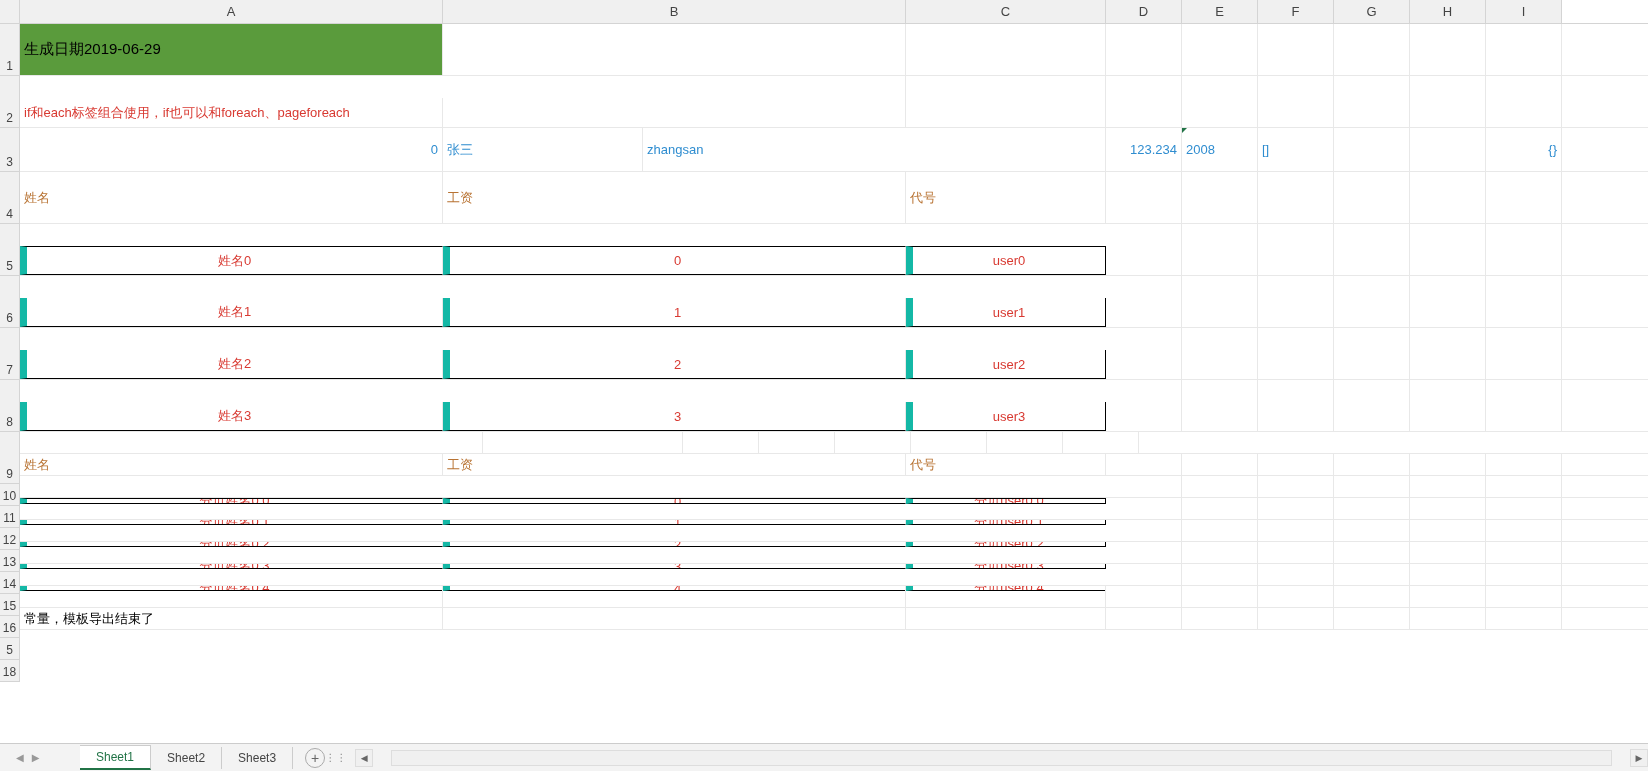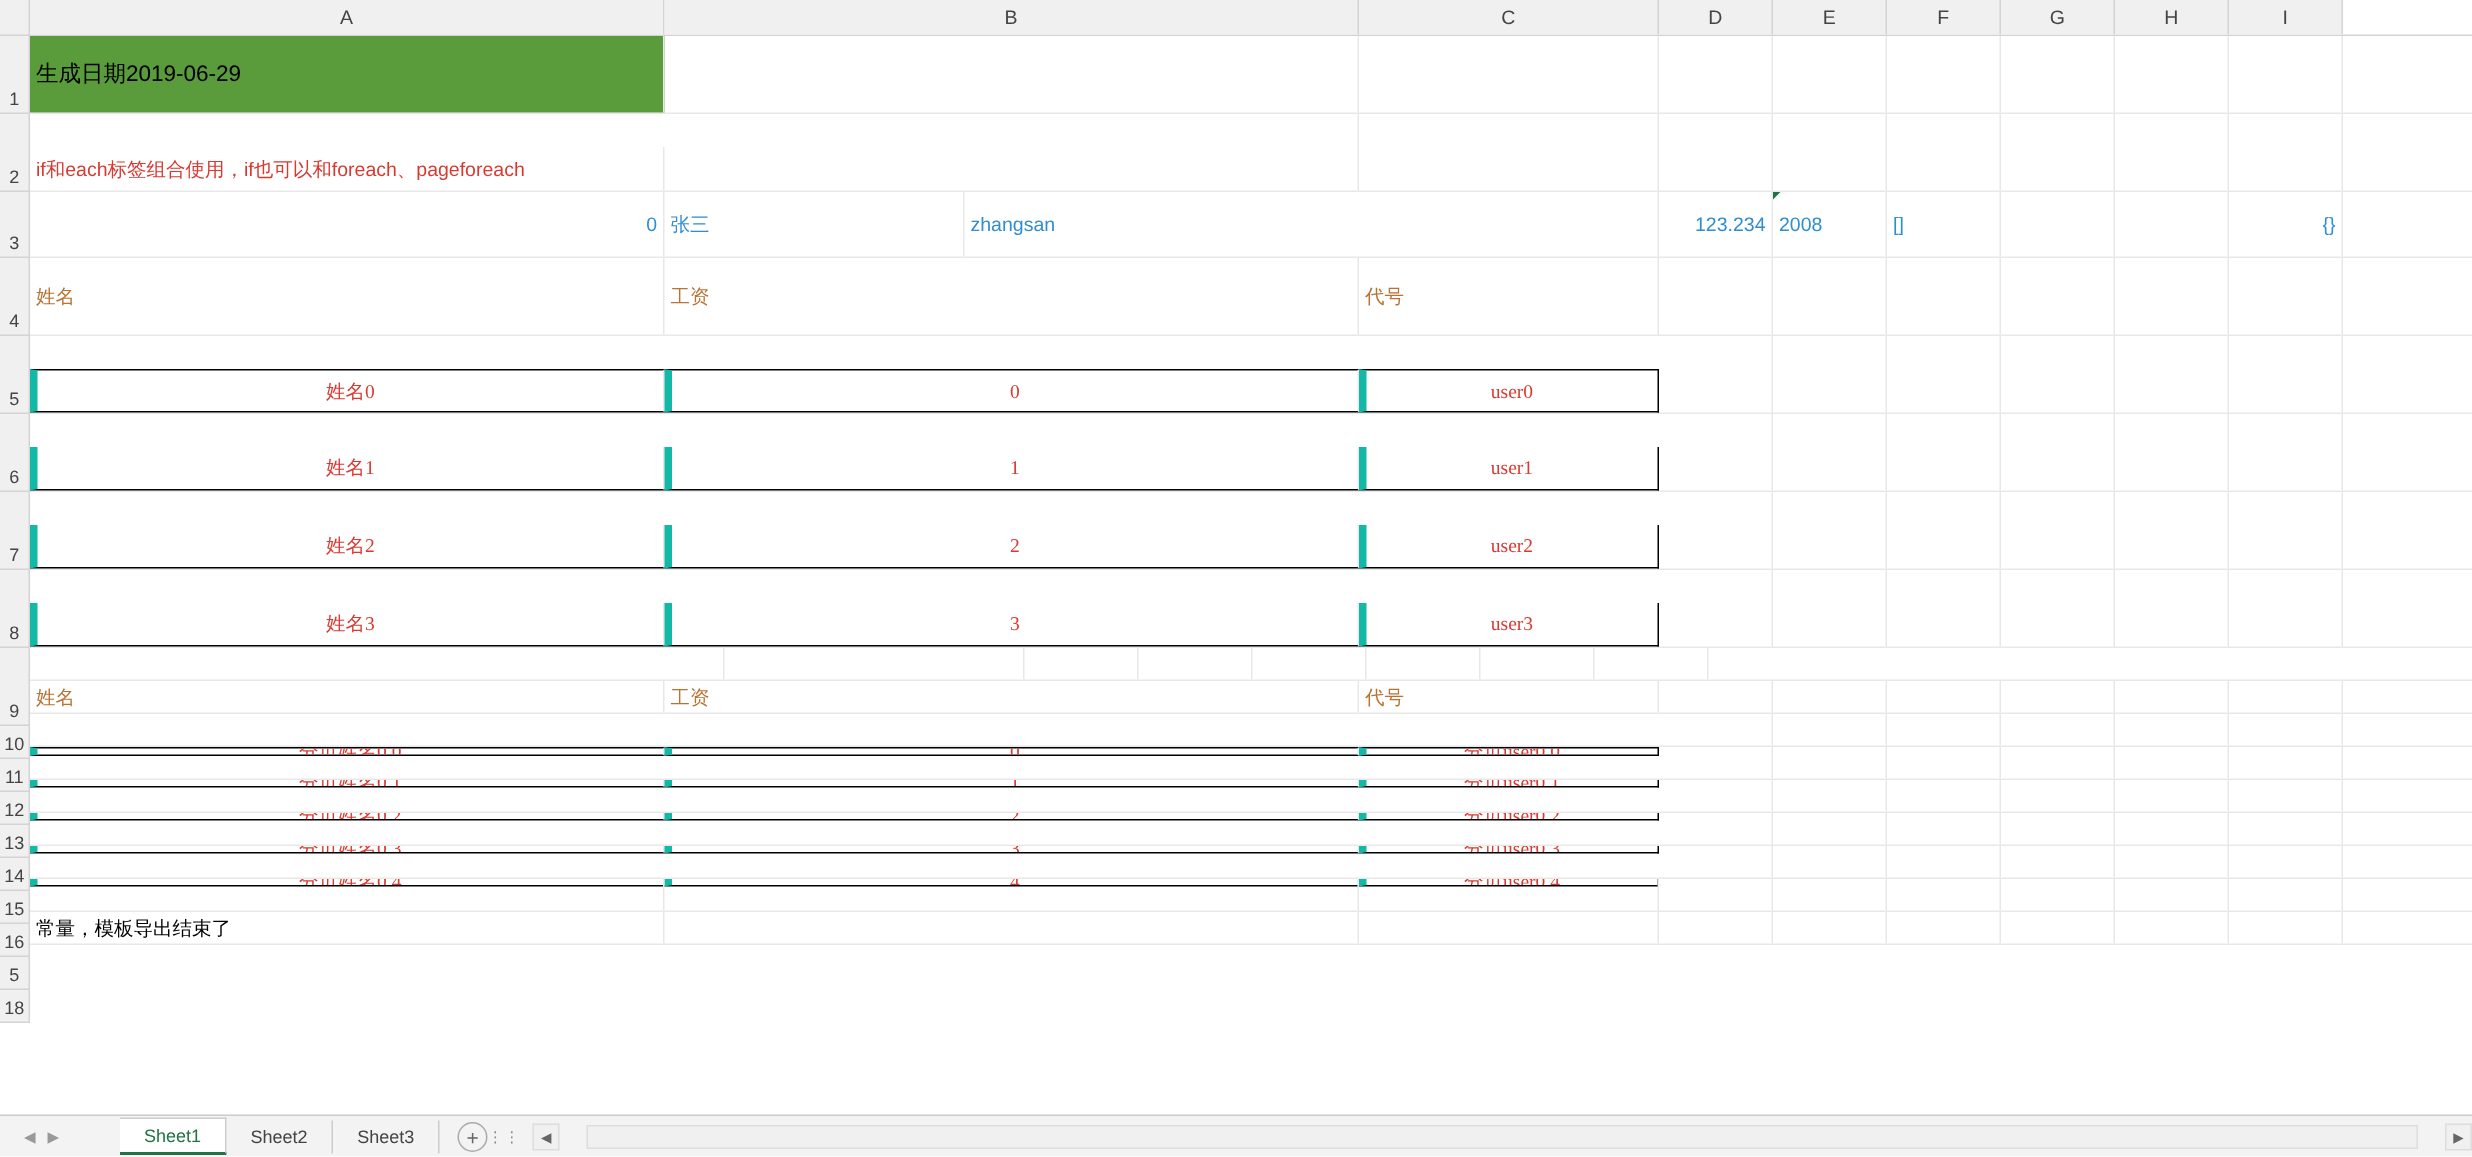--- a/index.html
+++ b/index.html
@@ -17,21 +17,21 @@
 .cell { border-right: 1px solid #e8e8e8; padding: 2px 4px; display: flex; align-items: center; overflow: hidden; white-space: nowrap; }
 .wA { width: 423px; } .wB { width: 463px; } .wC { width: 200px; } .wD { width: 76px; } .wE { width: 76px; } .wF { width: 76px; } .wG { width: 76px; } .wH { width: 76px; } .wI { width: 76px; }
 .h-tall { height: 52px; } .h-med { height: 44px; } .h-big { height: 52px; } .h-small { height: 22px; }
 .bg-green { background: #5a9b3c; color: #000; font-size: 15px; }
 .txt-red { color: #d83931; margin-top: 22px; }
 .txt-blue { color: #2f8dd0; }
 .txt-brown { color: #b87333; }
 .center { justify-content: center; }
 .right { justify-content: flex-end; }
 .b-box-top { border-top: 1px solid #000; }
-.b-box-l { border-left: 5px solid #14b8a6; font-family: Liberation Serif, serif; }
+.b-box-l { border-left: 7px solid #14b8a6; }
 .b-box-r { border-right: 1px solid #000; }
 .b-box-b { border-bottom: 1px solid #000; }
 .triangle { position: relative; }
 .triangle::before { content: ""; position: absolute; top: 0; left: 0; width: 0; height: 0; border-top: 5px solid #217346; border-right: 5px solid transparent; }
 .tabs { height: 28px; display: flex; align-items: center; background: #f3f3f3; border-top: 1px solid #ccc; padding-left: 10px; }
 .tab-nav { width: 70px; display: flex; gap: 8px; padding: 0 6px; }
 .tab-nav span { color: #999; font-size: 10px; cursor: pointer; }
 .tab { padding: 4px 16px; border-right: 1px solid #ccc; font-size: 12px; color: #444; cursor: pointer; }
 .tab.active { background: #fff; color: #217346; border-bottom: 2px solid #217346; border-top: 1px solid #ccc; }
 .add-sheet { width: 20px; height: 20px; border: 1px solid #aaa; border-radius: 50%; display: flex; align-items: center; justify-content: center; margin-left: 12px; color: #666; font-size: 14px; cursor: pointer; }

